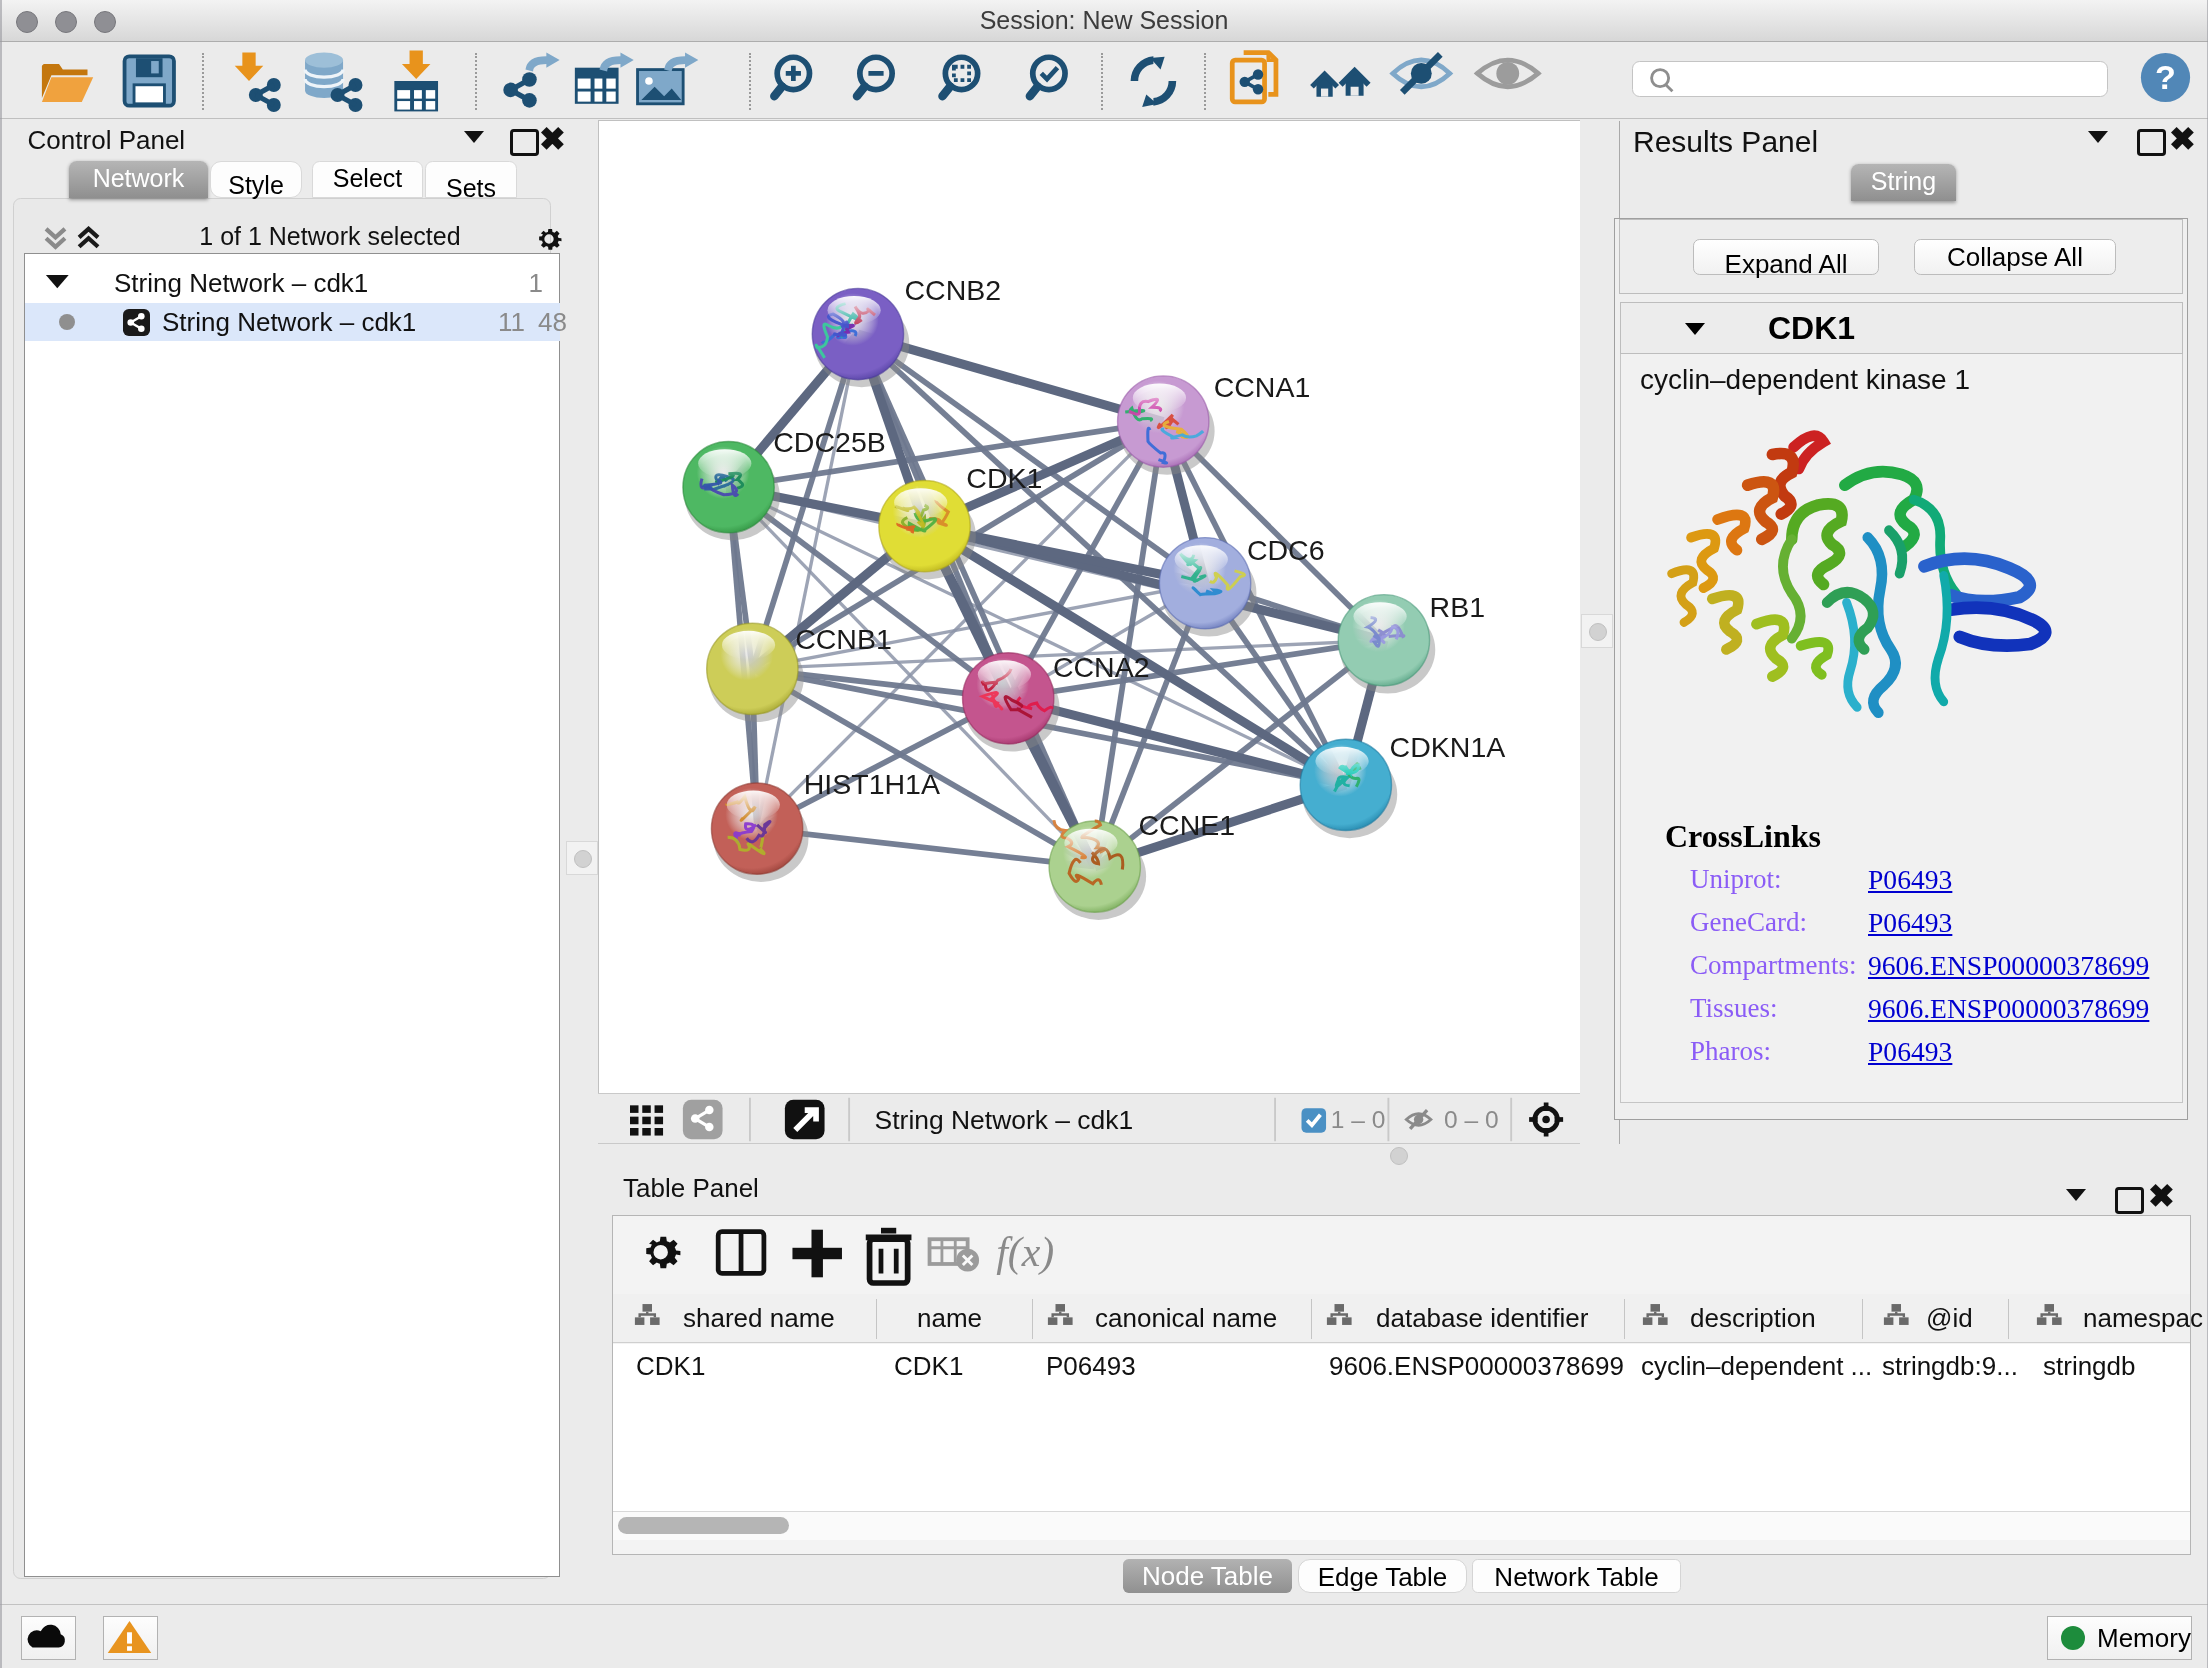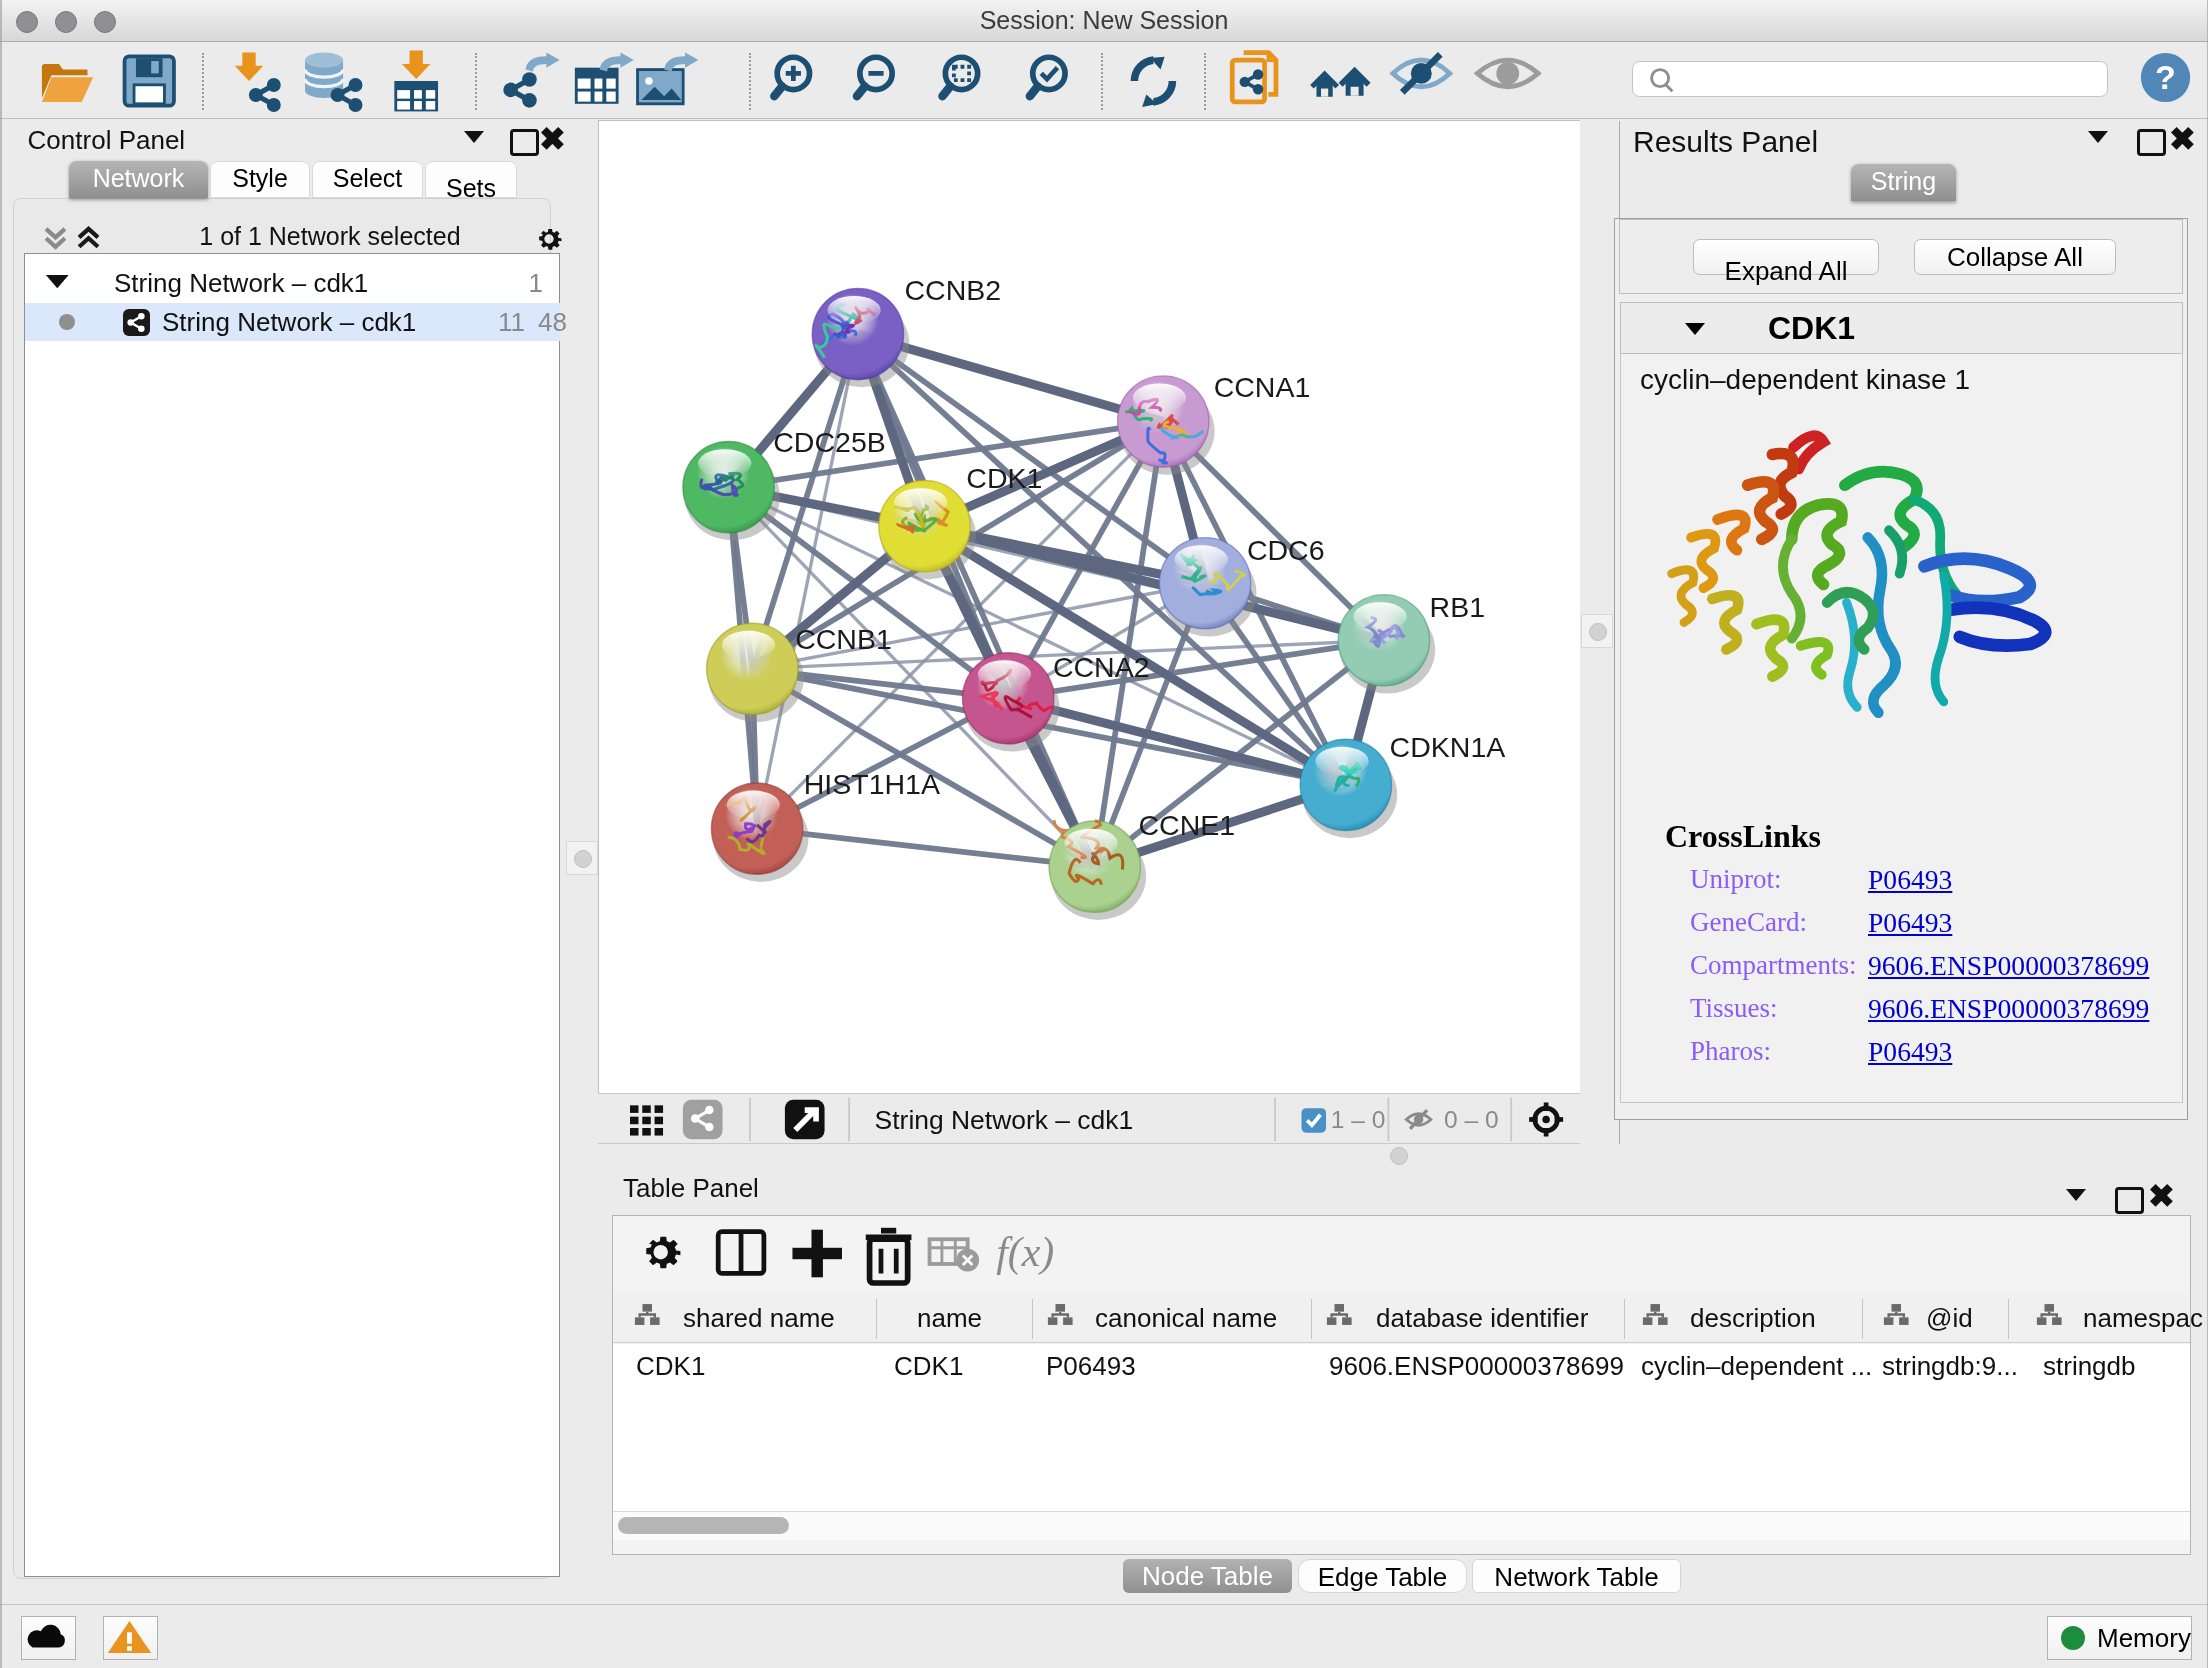--- a/index.html
+++ b/index.html
@@ -213,21 +213,21 @@
   </svg>
 </div>
 <div id="mainbg"></div>
 
 <div id="cp-title">Control Panel</div>
 <div class="paneltri abs" style="left:464px; top:131px;"></div>
 <div class="panelmax" style="left:510px; top:129px;"></div>
 <div class="panelx" style="left:539px; top:120px;">✖</div>
 <div id="cp-body"></div>
 <div class="tab tabsel" style="left:69px; top:161px; width:139px; padding-top:2.9px;">Network</div>
-<div class="tab tabun" style="left:210px; top:161px; width:100px; padding-top:2px;">Style</div>
+<div class="tab tabun" style="left:210px; top:161px; width:92px; padding-top:9px;border-radius:11px;">Style</div>
 <div class="tab tabun" style="left:312px; top:161px; width:111px; padding-top:1.9px;">Select</div>
 <div class="tab tabun" style="left:425px; top:161px; width:92px; padding-top:12px;">Sets</div>
 <div id="cp-row">
   <svg width="76" height="34" style="position:absolute;left:30px;top:10.5px;" viewBox="0 0 80 36">
     <path d="M3 3 L13 12 L23 3" fill="none" stroke="#8a8a8a" stroke-width="4.5"></path>
     <path d="M3 13 L13 22 L23 13" fill="none" stroke="#8a8a8a" stroke-width="4.5"></path>
     <path d="M38 12 L48 3 L58 12" fill="none" stroke="#1a1a1a" stroke-width="4.5"></path>
     <path d="M38 22 L48 13 L58 22" fill="none" stroke="#1a1a1a" stroke-width="4.5"></path>
   </svg>
   <div style="position:absolute;left:186px;top:6.7px;">1 of 1 Network selected</div>
@@ -523,21 +523,21 @@
 </div>
 
 <div id="rp"></div>
 <div id="rp-title">Results Panel</div>
 <div class="paneltri abs" style="left:2088px; top:131px;"></div>
 <div class="panelmax" style="left:2137px; top:129px;"></div>
 <div class="panelx" style="left:2169px; top:120px;">✖</div>
 <div class="tab tabsel" style="left:1851px; top:164px; width:105px; padding-top:2.9px;">String</div>
 <div id="rp-box"></div>
 <div class="abs" style="left:1619px;top:219px;width:564px;height:75px;border:1px solid #bdbdbd;background:#ededed;"></div>
-<div class="btn" style="left:1693px; top:239px; width:186px; padding-top:16px;">Expand All</div>
+<div class="btn" style="left:1693px; top:239px; width:186px; padding-top:9px;">Expand All</div>
 <div class="btn" style="left:1914px; top:239px; width:202px; padding-top:1.9px;">Collapse All</div>
 <div class="abs" style="left:1620px;top:302px;width:563px;height:52px;border:1px solid #bdbdbd;background:#ececec;">
   <div class="paneltri" style="position:absolute;left:64px;top:20px;border-top-color:#000;"></div>
   <div style="position:absolute;left:147px;top:6.7px;font-size:32px;font-weight:bold;color:#000;">CDK1</div>
 </div>
 <div class="abs" style="left:1620px;top:354px;width:563px;height:749px;border:1px solid #c5c5c5;border-top:none;background:#f1f1f1;">
   <div style="position:absolute;left:19px;top:9.5px;font-size:28px;color:#111;">cyclin–dependent kinase 1</div>
   <svg id="protein" width="447" height="342" style="position:absolute;left:38px;top:68px;" viewBox="0 0 470 360">
       <g transform="scale(0.93,0.95)">
 <g fill="none" stroke-linecap="round">

